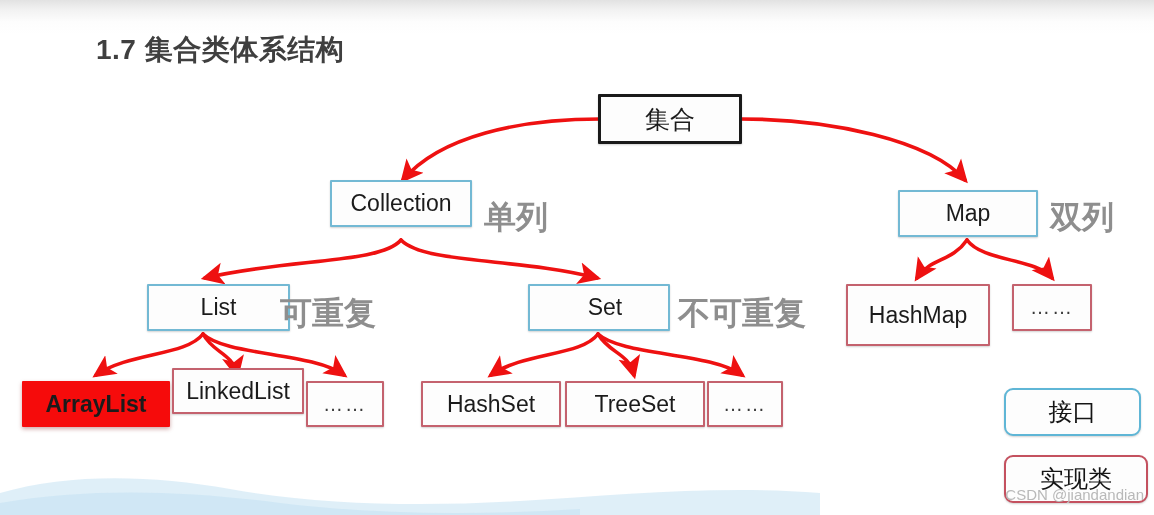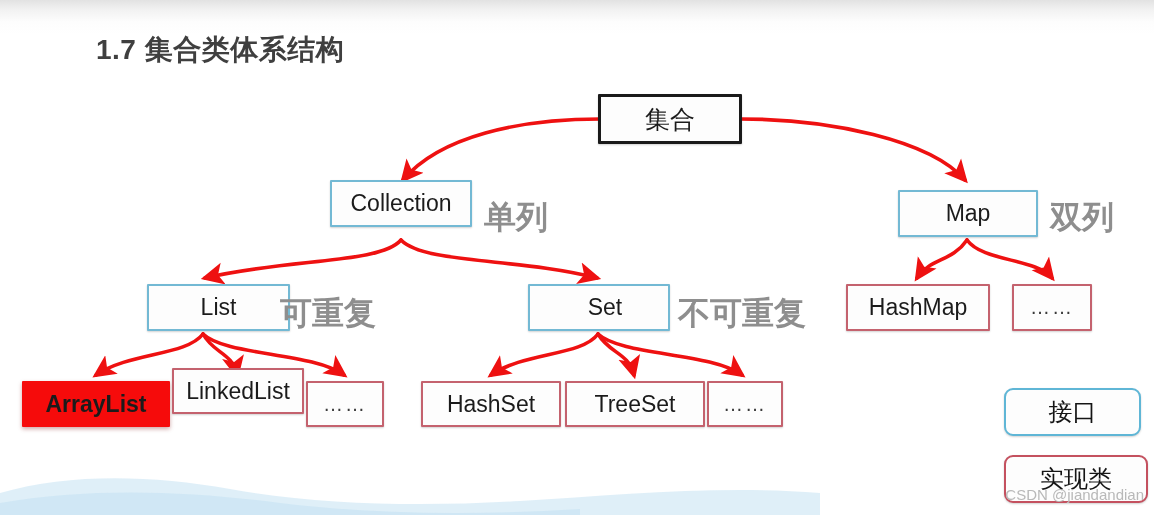--- a/index.html
+++ b/index.html
@@ -165,21 +165,21 @@
 
   <div class="node iface" style="left:898px; top:190px; width:140px; height:47px;">Map</div>
   <div class="side-label" style="left:1050px; top:196px;">双列</div>
 
   <div class="node iface" style="left:131px; top:284px; width:143px; height:47px;margin-left:16px;">List</div>
   <div class="side-label" style="left:280px; top:292px;">可重复</div>
 
   <div class="node iface" style="left:528px; top:284px; width:142px; height:47px;padding-left:12px;">Set</div>
   <div class="side-label" style="left:678px; top:292px;">不可重复</div>
 
-  <div class="node impl" style="left:846px; top:284px; width:144px; height:47px;">HashMap</div>
+  <div class="node impl" style="left:846px; top:284px; width:144px; height:62px;">HashMap</div>
   <div class="node impl dots" style="left:1012px; top:284px; width:80px; height:47px;">……</div>
 
   <div class="node impl highlight" style="left:22px; top:381px; width:148px; height:46px;">ArrayList</div>
   <div class="node impl" style="left:172px; top:368px; width:132px; height:46px;">LinkedList</div>
   <div class="node impl dots" style="left:306px; top:381px; width:78px; height:46px;">……</div>
 
   <div class="node impl" style="left:421px; top:381px; width:140px; height:46px;">HashSet</div>
   <div class="node impl" style="left:565px; top:381px; width:140px; height:46px;">TreeSet</div>
   <div class="node impl dots" style="left:707px; top:381px; width:76px; height:46px;">……</div>
 

